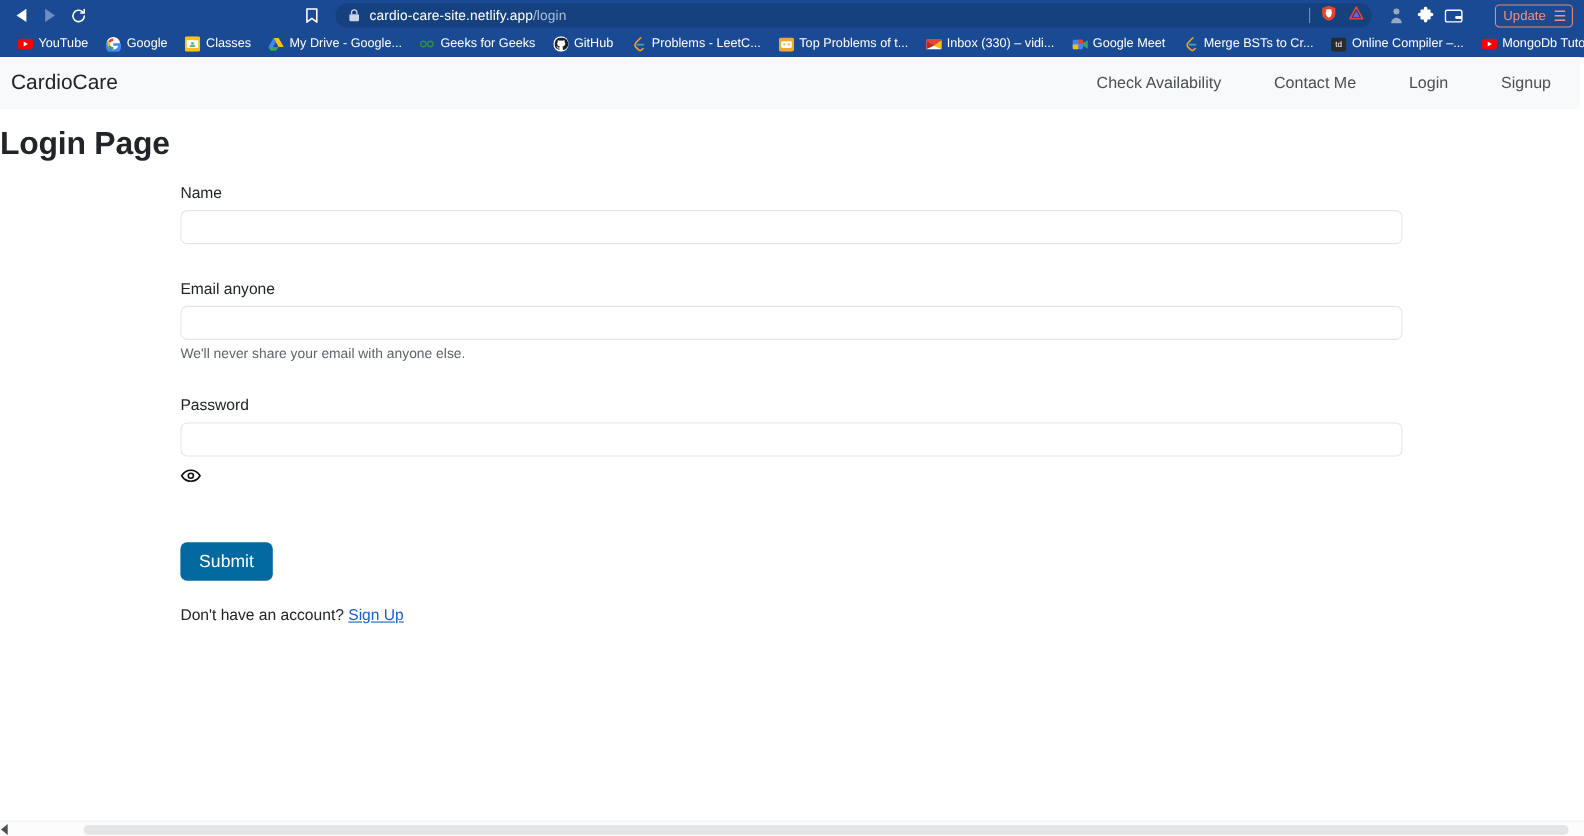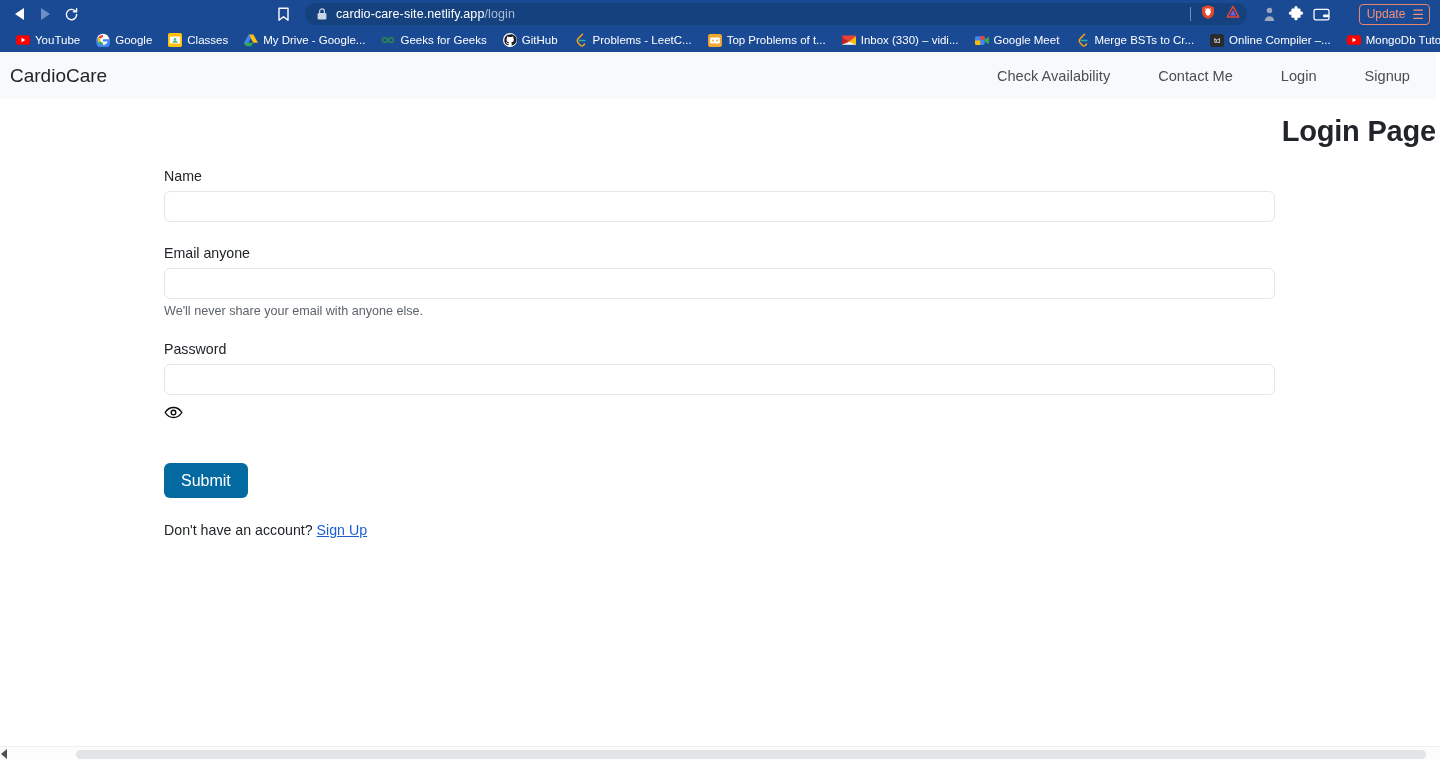--- a/index.html
+++ b/index.html
@@ -115,21 +115,21 @@
   #site-nav-links { margin-left: auto; display: flex; align-items: center; }
   .nav-link {
     font-size: 14.6px;
     color: #4a4f54;
     padding: 8px 24px;
     white-space: nowrap;
   }
   .nav-link:last-child { padding-right: 10px; }
 
   #page-title {
-    text-align: right;
+    text-align: left;
     font-size: 29px;
     font-weight: 700;
     color: #212529;
     margin-top: 16px;
     letter-spacing: -0.2px;
   }
 
   #login-form {
     width: 1111px;
     margin: 0 0 0 164px;
@@ -152,21 +152,21 @@
     font-family: "Liberation Sans", sans-serif;
     font-size: 14px;
     color: #212529;
     padding: 0 10px;
   }
   .helper-text {
     font-size: 12.6px;
     color: #5c636a;
     margin-top: 5px;
   }
-  .field-group { margin-bottom: 23px; }
+  .field-group { margin-bottom: 33px; }
 
   #toggle-password-btn {
     margin-top: 9px;
     width: 20px; height: 16px;
     display: flex; align-items: center;
     background: none; border: none; padding: 0;
   }
 
   #submit-button {
     margin-top: 20px;

